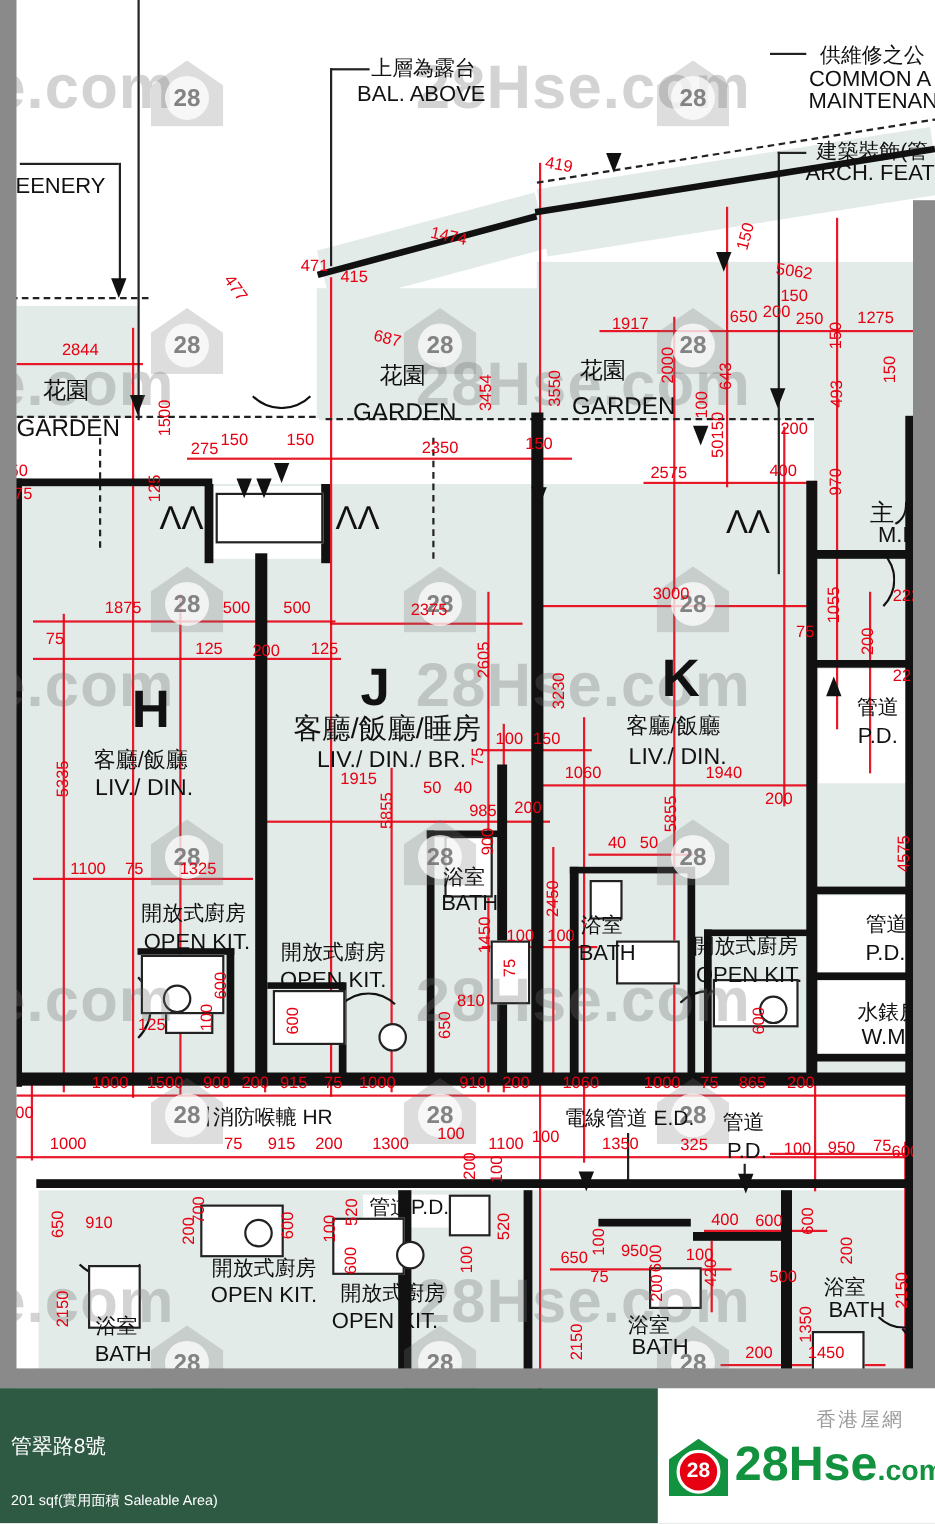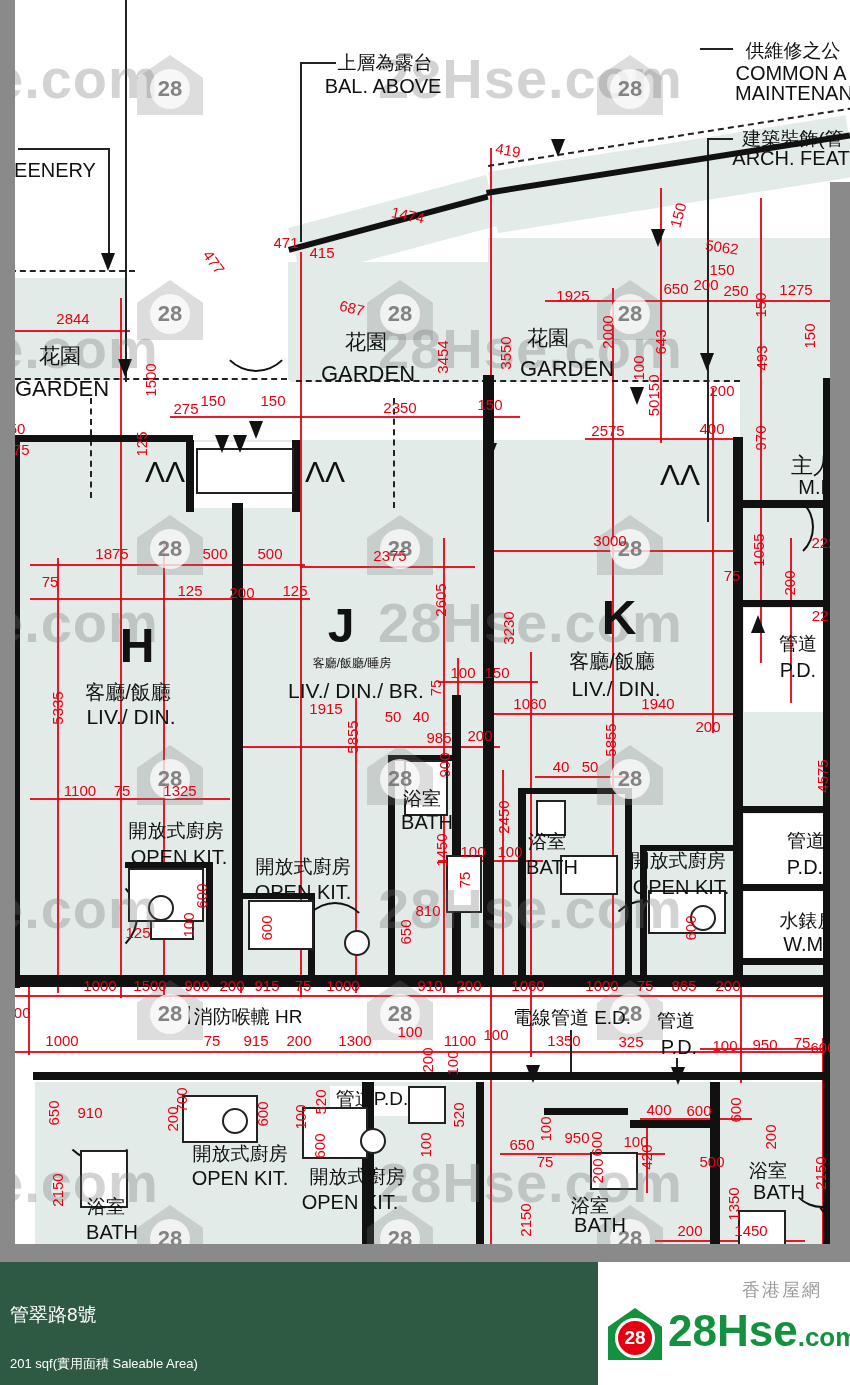--- a/index.html
+++ b/index.html
@@ -277,21 +277,21 @@
       <div class="lab" style="left: 60px; top: 356px; font-size: 21px; font-weight: 400;">花園</div>
       <div class="lab" style="left: 62px; top: 389px; font-size: 22px; font-weight: 400;">GARDEN</div>
       <div class="lab" style="left: 366px; top: 342px; font-size: 21px; font-weight: 400;">花園</div>
       <div class="lab" style="left: 368px; top: 374px; font-size: 22px; font-weight: 400;">GARDEN</div>
       <div class="lab" style="left: 548px; top: 338px; font-size: 21px; font-weight: 400;">花園</div>
       <div class="lab" style="left: 567px; top: 369px; font-size: 22px; font-weight: 400;">GARDEN</div>
       <div class="lab" style="left: 137px; top: 646px; font-size: 48px; font-weight: 600;">H</div>
       <div class="lab" style="left: 128px; top: 692px; font-size: 20px; font-weight: 400;">客廳/飯廳</div>
       <div class="lab" style="left: 131px; top: 717px; font-size: 21px; font-weight: 400;">LIV./ DIN.</div>
       <div class="lab" style="left: 341px; top: 626px; font-size: 48px; font-weight: 600;">J</div>
-      <div class="lab" style="left: 352px; top: 663px; font-size: 12px; font-weight: 400;">客廳/飯廳/睡房</div>
+      <div class="lab" style="left: 352px; top: 663px; font-size: 26px; font-weight: 400;">客廳/飯廳/睡房</div>
       <div class="lab" style="left: 356px; top: 691px; font-size: 21px; font-weight: 400;">LIV./ DIN./ BR.</div>
       <div class="lab" style="left: 619px; top: 618px; font-size: 48px; font-weight: 600;">K</div>
       <div class="lab" style="left: 612px; top: 661px; font-size: 20px; font-weight: 400;">客廳/飯廳</div>
       <div class="lab" style="left: 616px; top: 689px; font-size: 21px; font-weight: 400;">LIV./ DIN.</div>
       <div class="lab" style="left: 176px; top: 831px; font-size: 19px; font-weight: 400;">開放式廚房</div>
       <div class="lab" style="left: 179px; top: 857px; font-size: 20px; font-weight: 400;">OPEN KIT.</div>
       <div class="lab" style="left: 303px; top: 867px; font-size: 19px; font-weight: 400;">開放式廚房</div>
       <div class="lab" style="left: 303px; top: 892px; font-size: 20px; font-weight: 400;">OPEN KIT.</div>
       <div class="lab" style="left: 678px; top: 861px; font-size: 19px; font-weight: 400;">開放式廚房</div>
       <div class="lab" style="left: 681px; top: 887px; font-size: 20px; font-weight: 400;">OPEN KIT.</div>
@@ -340,21 +340,21 @@
       <div class="dim" style="left: 796px; top: 289px; transform: translate(-50%, -50%) rotate(0deg);">1275</div>
       <div class="dim" style="left: 760px; top: 305px; transform: translate(-50%, -50%) rotate(-90deg);">150</div>
       <div class="dim" style="left: 607px; top: 332px; transform: translate(-50%, -50%) rotate(-90deg);">2000</div>
       <div class="dim" style="left: 660px; top: 342px; transform: translate(-50%, -50%) rotate(-90deg);">643</div>
       <div class="dim" style="left: 638px; top: 368px; transform: translate(-50%, -50%) rotate(-90deg);">100</div>
       <div class="dim" style="left: 653px; top: 387px; transform: translate(-50%, -50%) rotate(-90deg);">150</div>
       <div class="dim" style="left: 653px; top: 408px; transform: translate(-50%, -50%) rotate(-90deg);">50</div>
       <div class="dim" style="left: 761px; top: 358px; transform: translate(-50%, -50%) rotate(-90deg);">493</div>
       <div class="dim" style="left: 809px; top: 336px; transform: translate(-50%, -50%) rotate(-90deg);">150</div>
       <div class="dim" style="left: 722px; top: 390px; transform: translate(-50%, -50%) rotate(0deg);">200</div>
-      <div class="dim" style="left: 573px; top: 295px; transform: translate(-50%, -50%) rotate(0deg);">1925</div>
+      <div class="dim" style="left: 573px; top: 295px; transform: translate(-50%, -50%) rotate(0deg);">1917</div>
       <div class="dim" style="left: 73px; top: 318px; transform: translate(-50%, -50%) rotate(0deg);">2844</div>
       <div class="dim" style="left: 150px; top: 380px; transform: translate(-50%, -50%) rotate(-90deg);">1500</div>
       <div class="dim" style="left: 186px; top: 408px; transform: translate(-50%, -50%) rotate(0deg);">275</div>
       <div class="dim" style="left: 213px; top: 400px; transform: translate(-50%, -50%) rotate(0deg);">150</div>
       <div class="dim" style="left: 273px; top: 400px; transform: translate(-50%, -50%) rotate(0deg);">150</div>
       <div class="dim" style="left: 141px; top: 444px; transform: translate(-50%, -50%) rotate(-90deg);">125</div>
       <div class="dim" style="left: 17px; top: 428px; transform: translate(-50%, -50%) rotate(0deg);">50</div>
       <div class="dim" style="left: 17px; top: 449px; transform: translate(-50%, -50%) rotate(0deg);">075</div>
       <div class="dim" style="left: 400px; top: 407px; transform: translate(-50%, -50%) rotate(0deg);">2350</div>
       <div class="dim" style="left: 490px; top: 404px; transform: translate(-50%, -50%) rotate(0deg);">150</div>

